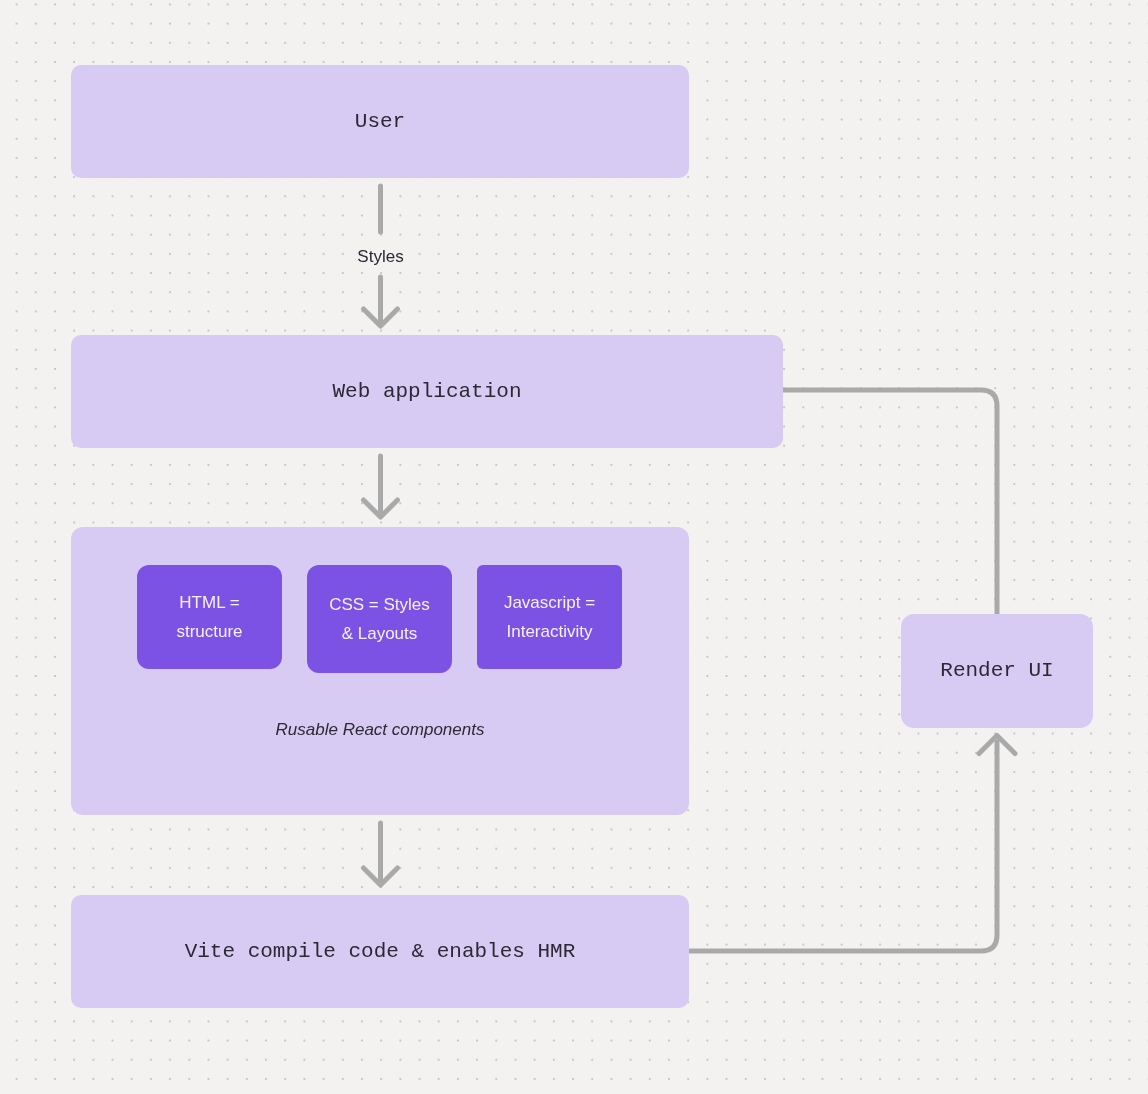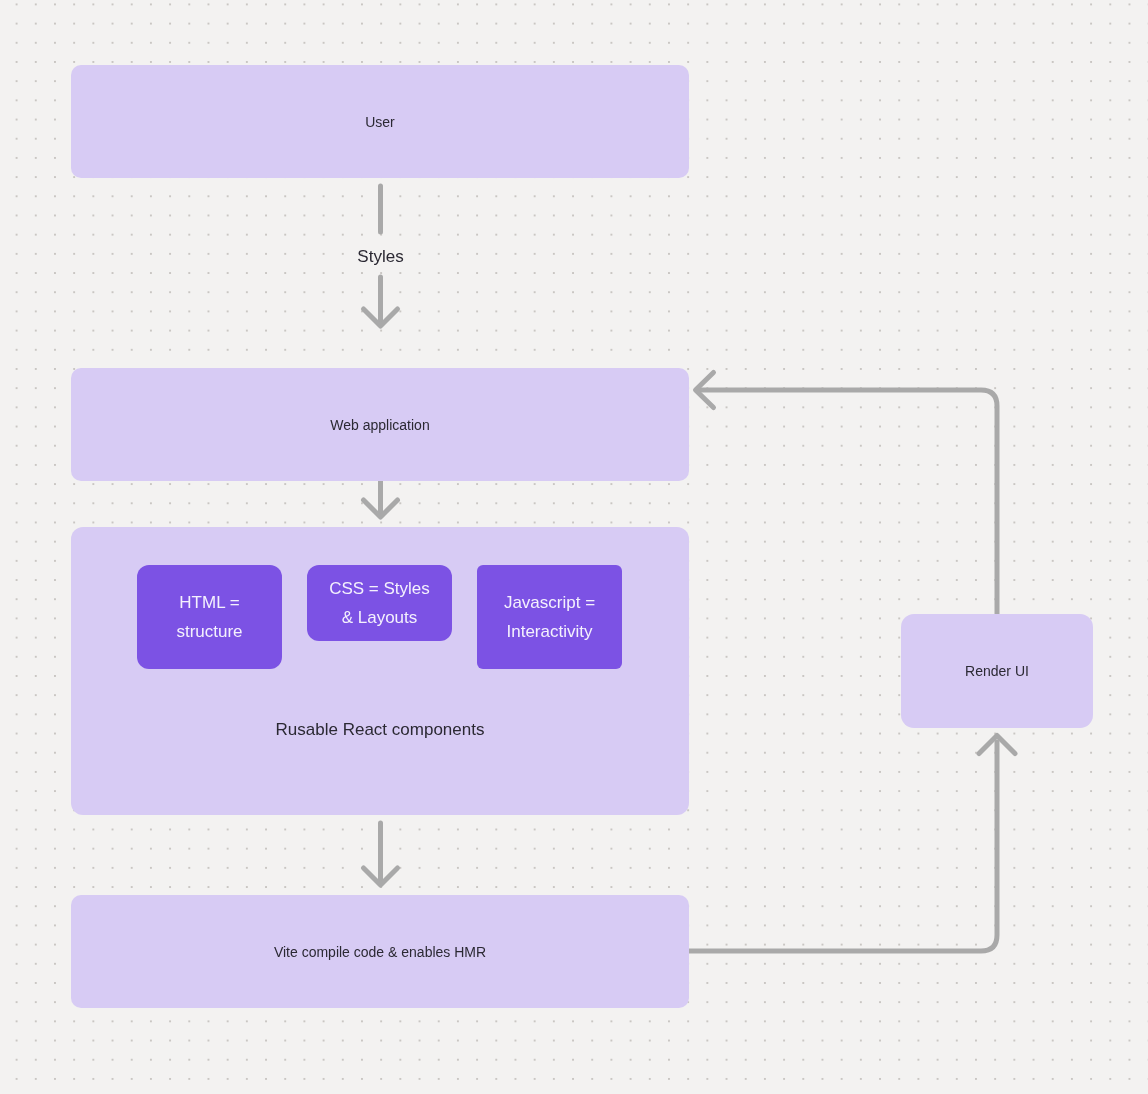--- a/index.html
+++ b/index.html
@@ -31,48 +31,50 @@
     display: flex;
     align-items: center;
     justify-content: center;
     box-sizing: border-box;
     text-align: center;
   }
   .node-light {
     background: var(--node-fill);
     border-radius: 10px;
     color: var(--text-dark);
-    font-size: 14px;
+    font-size: 21px;
     line-height: 24px;
+    font-family: Liberation Mono, monospace;
   }
   .node-dark {
     background: var(--node-fill-dark);
     border-radius: 12px;
     color: var(--text-light);
     font-size: 17px;
     line-height: 29px;
     white-space: pre-line;
   }
   .node-user        { left: 71px;  top: 65px;  width: 618px; height: 113px; }
-  .node-webapp      { left: 71px;  top: 335px; width: 618px; height: 113px; margin-top: 33px; }
+  .node-webapp      { left: 71px;  top: 335px; width: 712px; height: 113px; }
   .node-group       { left: 71px;  top: 527px; width: 618px; height: 288px; border-radius: 12px; }
   .node-vite        { left: 71px;  top: 895px; width: 618px; height: 113px; }
   .node-render-ui   { left: 901px; top: 614px; width: 192px; height: 114px; border-radius: 13px; }
   .node-html        { left: 137px; top: 565px; width: 145px; height: 104px; }
-  .node-css         { left: 307px; top: 565px; width: 145px; height: 76px; }
+  .node-css         { left: 307px; top: 565px; width: 145px; height: 108px; }
   .node-js          { left: 477px; top: 565px; width: 145px; height: 104px; border-radius: 6px; }
   .group-caption {
     position: absolute;
     left: 71px;
     top: 718px;
     width: 618px;
     text-align: center;
     color: var(--text-dark);
     font-size: 17px;
     line-height: 24px;
+    font-style: italic;
   }
   .edge-label {
     position: absolute;
     left: 280px;
     top: 246px;
     width: 201px;
     text-align: center;
     color: var(--text-dark);
     font-size: 17px;
     line-height: 22px;

